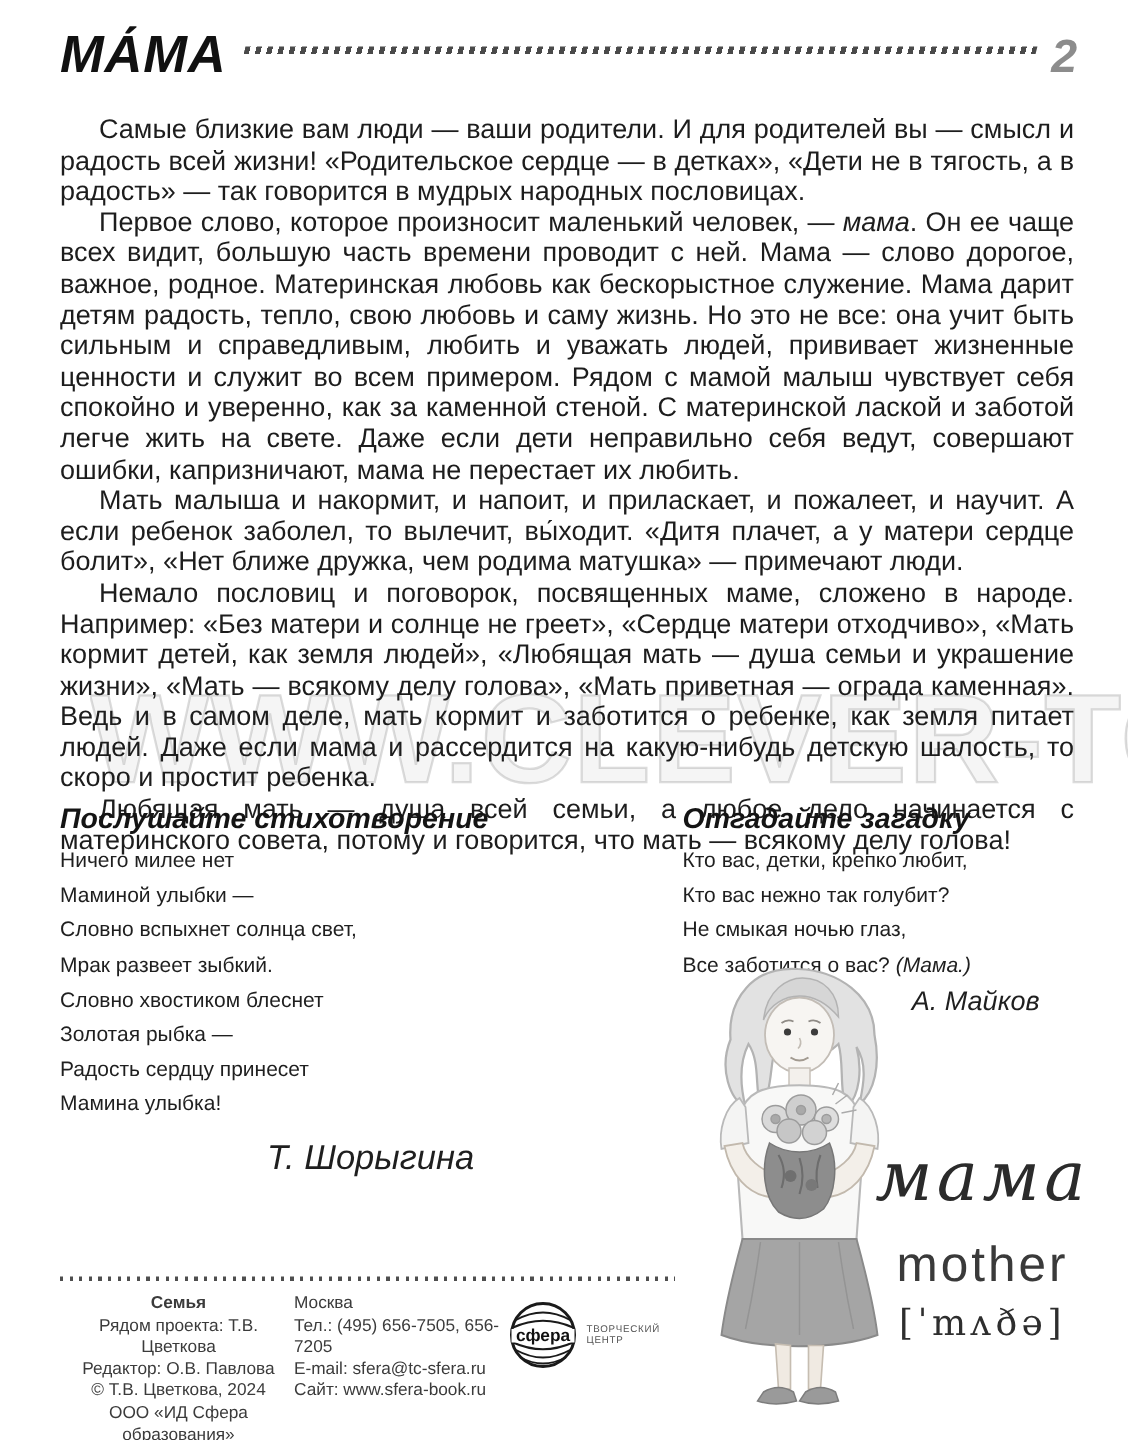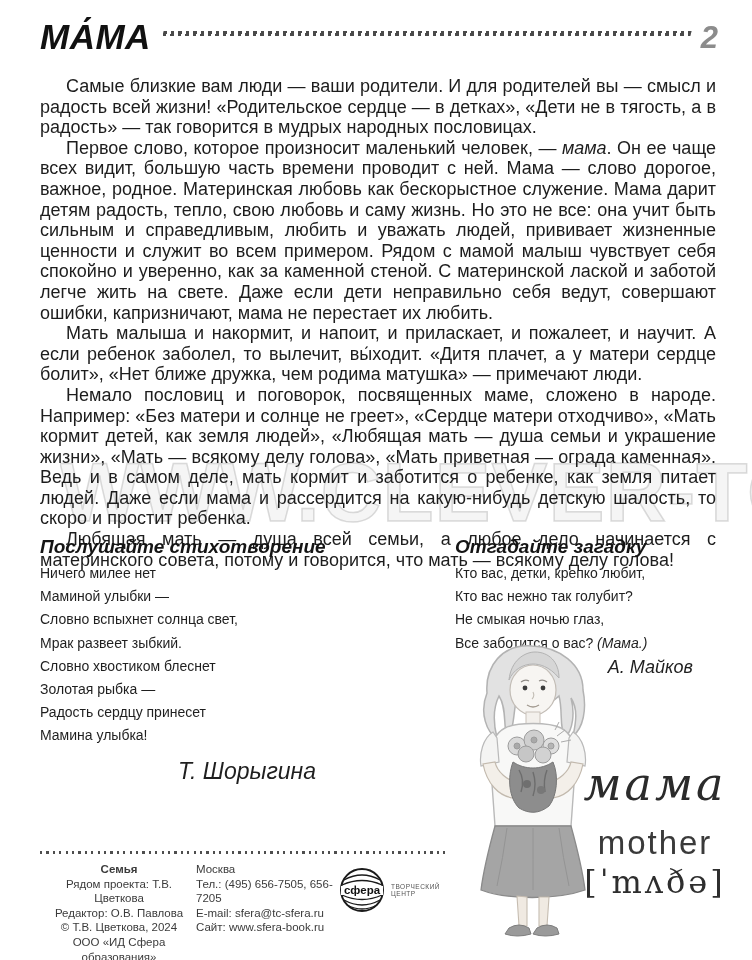--- a/index.html
+++ b/index.html
@@ -73,21 +73,21 @@
   .vocab-ru {
     font-family:"DejaVu Serif", serif; font-style:italic;
     font-size:46px; line-height:60px; color:#2b2b2b; letter-spacing:3px;
     margin-bottom:10px;
   }
   .vocab-en {
     font-size:33px; line-height:38px; color:#3a3a3a; letter-spacing:2px; font-weight:normal;
   }
   .vocab-ipa {
     font-family:"DejaVu Serif", serif;
-    font-size:32px; line-height:40px; color:#2e2e2e; letter-spacing:3px;
+    font-size:24px; line-height:40px; color:#2e2e2e; letter-spacing:3px;
   }
 
   
   .footer-sep {
     position:absolute; top:851px; left:40px; width:410px; height:3px;
     background-image:repeating-linear-gradient(90deg,#4e4e4e 0 2.2px,transparent 2.2px 6.4px);
   }
   .footer-col { position:absolute; top:862px; font-size:11.5px; line-height:14.6px; color:#3b3b3b; }
   .footer-col-1 { left:40px; width:158px;text-align:center; }
   .footer-col-2 { left:196px; width:145px; }

